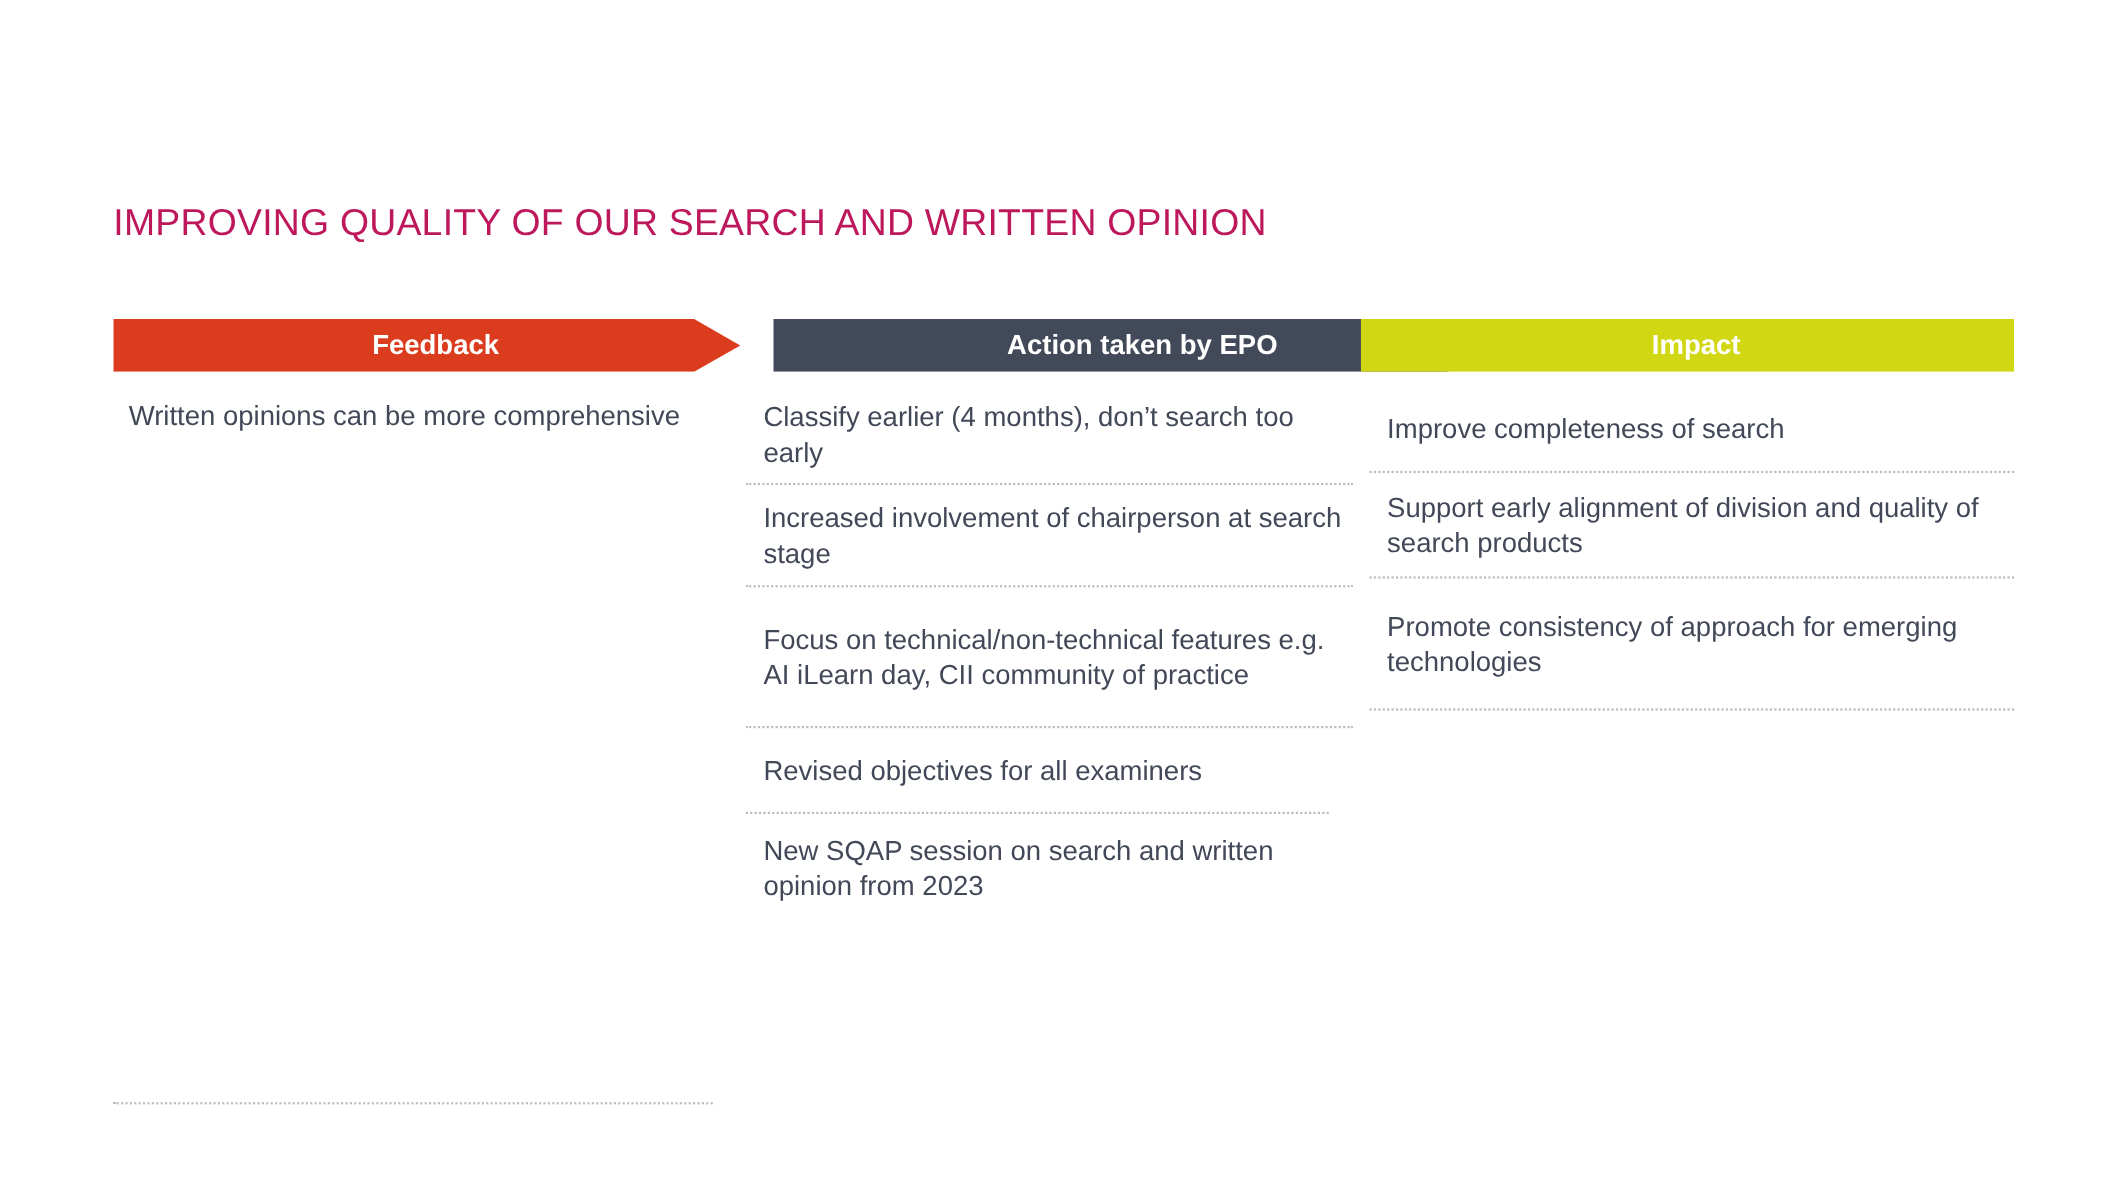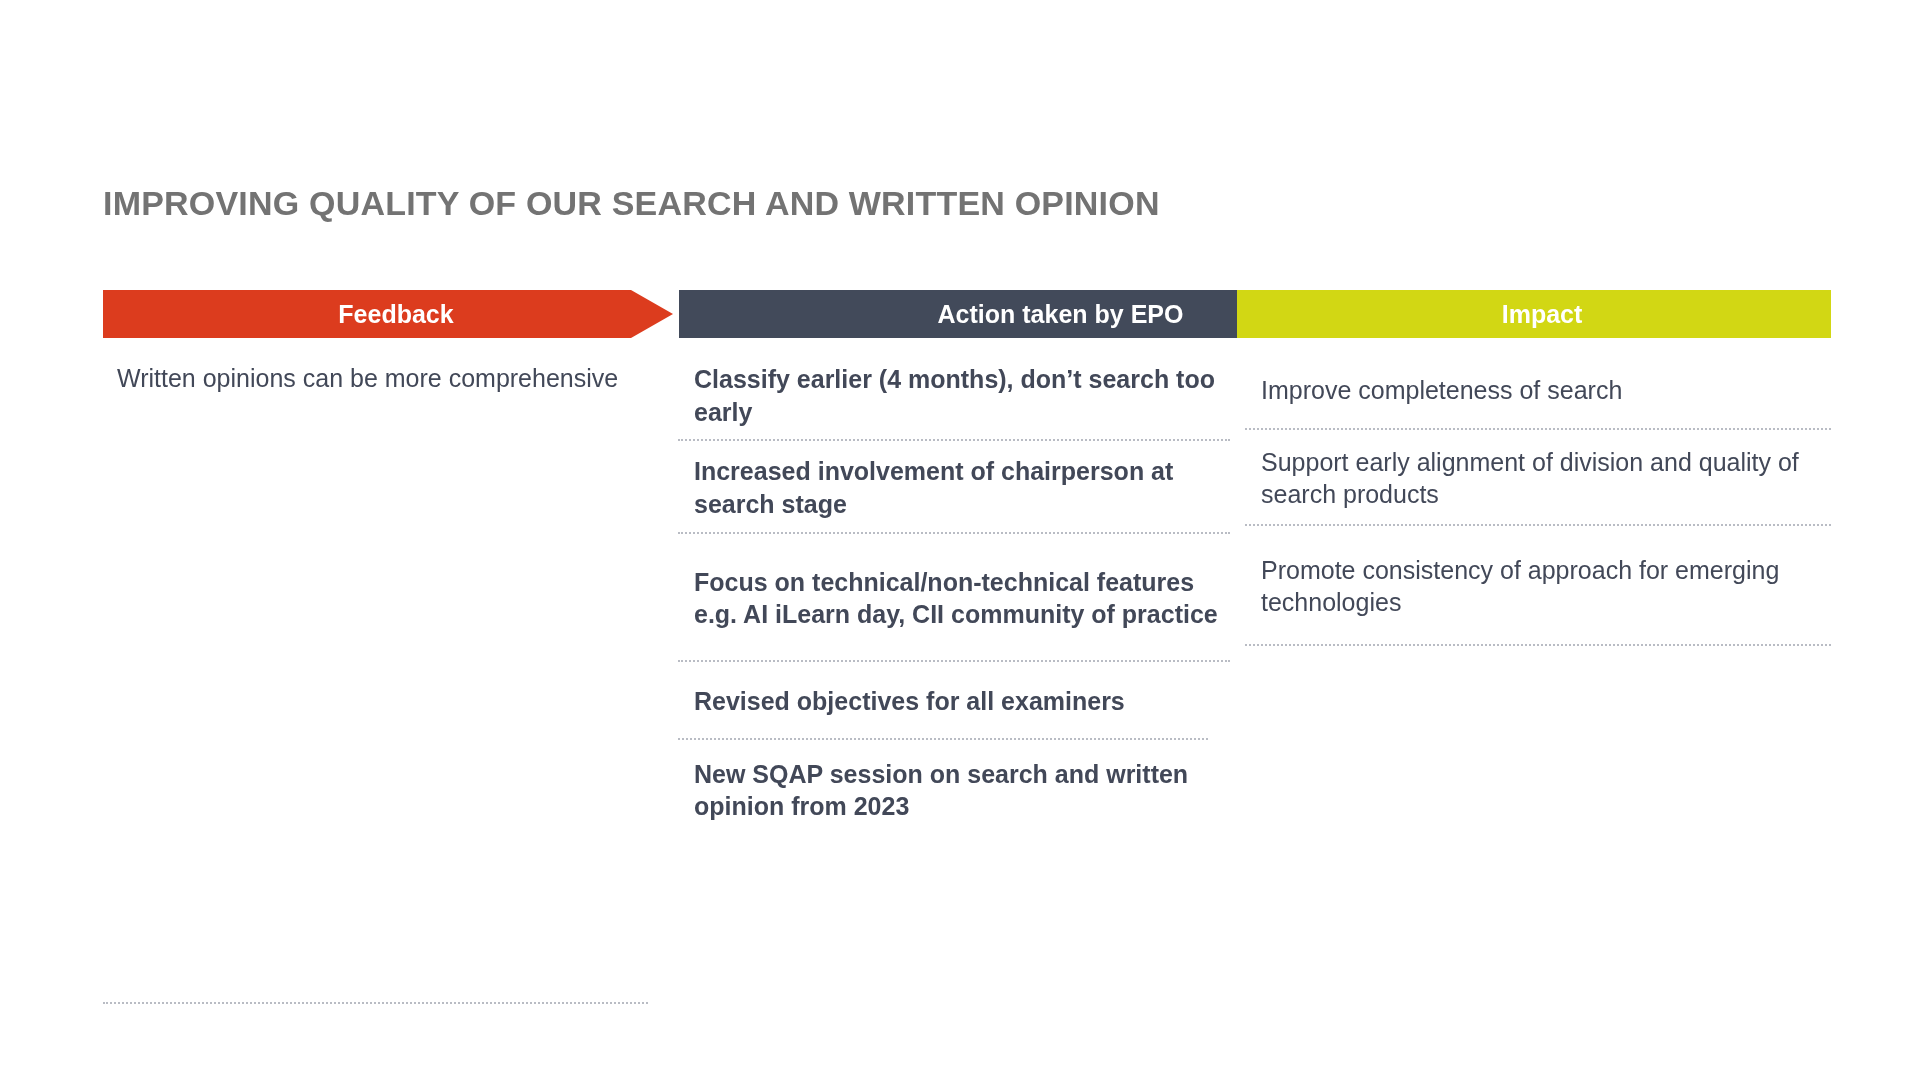--- a/index.html
+++ b/index.html
@@ -15,23 +15,23 @@
     font-family: "Liberation Sans", sans-serif;
     color: #414756;
   }
 
   
   #slide-title {
     position: absolute;
     left: 103px;
     top: 184px;
     font-size: 34px;
-    font-weight: bold;
+    font-weight: normal;
     letter-spacing: 0.2px;
-    color: #737373;
+    color: #be185d;
     white-space: nowrap;
   }
 
   
   #header-band {
     position: absolute;
     left: 103px;
     top: 290px;
     width: 1728px;
     height: 48px;
@@ -54,21 +54,21 @@
     white-space: nowrap;
   }
   .hdr-shape {
     position: absolute;
     left: 0; top: 0;
     width: 100%;
     height: 100%;
     z-index: 1;
   }
   #hdr-feedback { left: 0px;    width: 570px; }
-  #hdr-action   { left: 576px;  width: 655px; padding-left: 46px; }
+  #hdr-action   { left: 600px;  width: 655px; }
   #hdr-impact   { left: 1134px; width: 594px; }
 
   
   .col {
     position: absolute;
   }
   #col-feedback { left: 103px;  top: 350px; width: 545px; }
   #col-action   { left: 678px;  top: 350px; width: 552px; }
   #col-impact   { left: 1245px; top: 350px; width: 586px; }
 
@@ -82,21 +82,21 @@
     position: relative;
   }
   .cell-inner { width: 100%; }
 
   
   #col-feedback .cell { padding-left: 14px; padding-right: 10px; }
   #fb-0 { height: 252px; align-items: flex-start; padding-top: 8px; }
   #fb-1 { height: 300px; align-items: flex-start; padding-top: 12px; }
 
   
-  #col-action .cell { padding-left: 16px; padding-right: 6px; font-weight: bold; }
+  #col-action .cell { padding-left: 16px; padding-right: 6px; }
   #ac-0 { height: 91px; }
   #ac-1 { height: 93px; }
   #ac-2 { height: 128px; justify-content: center; }
   #ac-3 { height: 78px; align-items: center; }
   #ac-4 { height: 100px; }
   #ac-5 { height: 100px; }
 
   
   #col-impact .cell { padding-left: 16px; padding-right: 6px; }
   #im-0 { height: 80px; }

